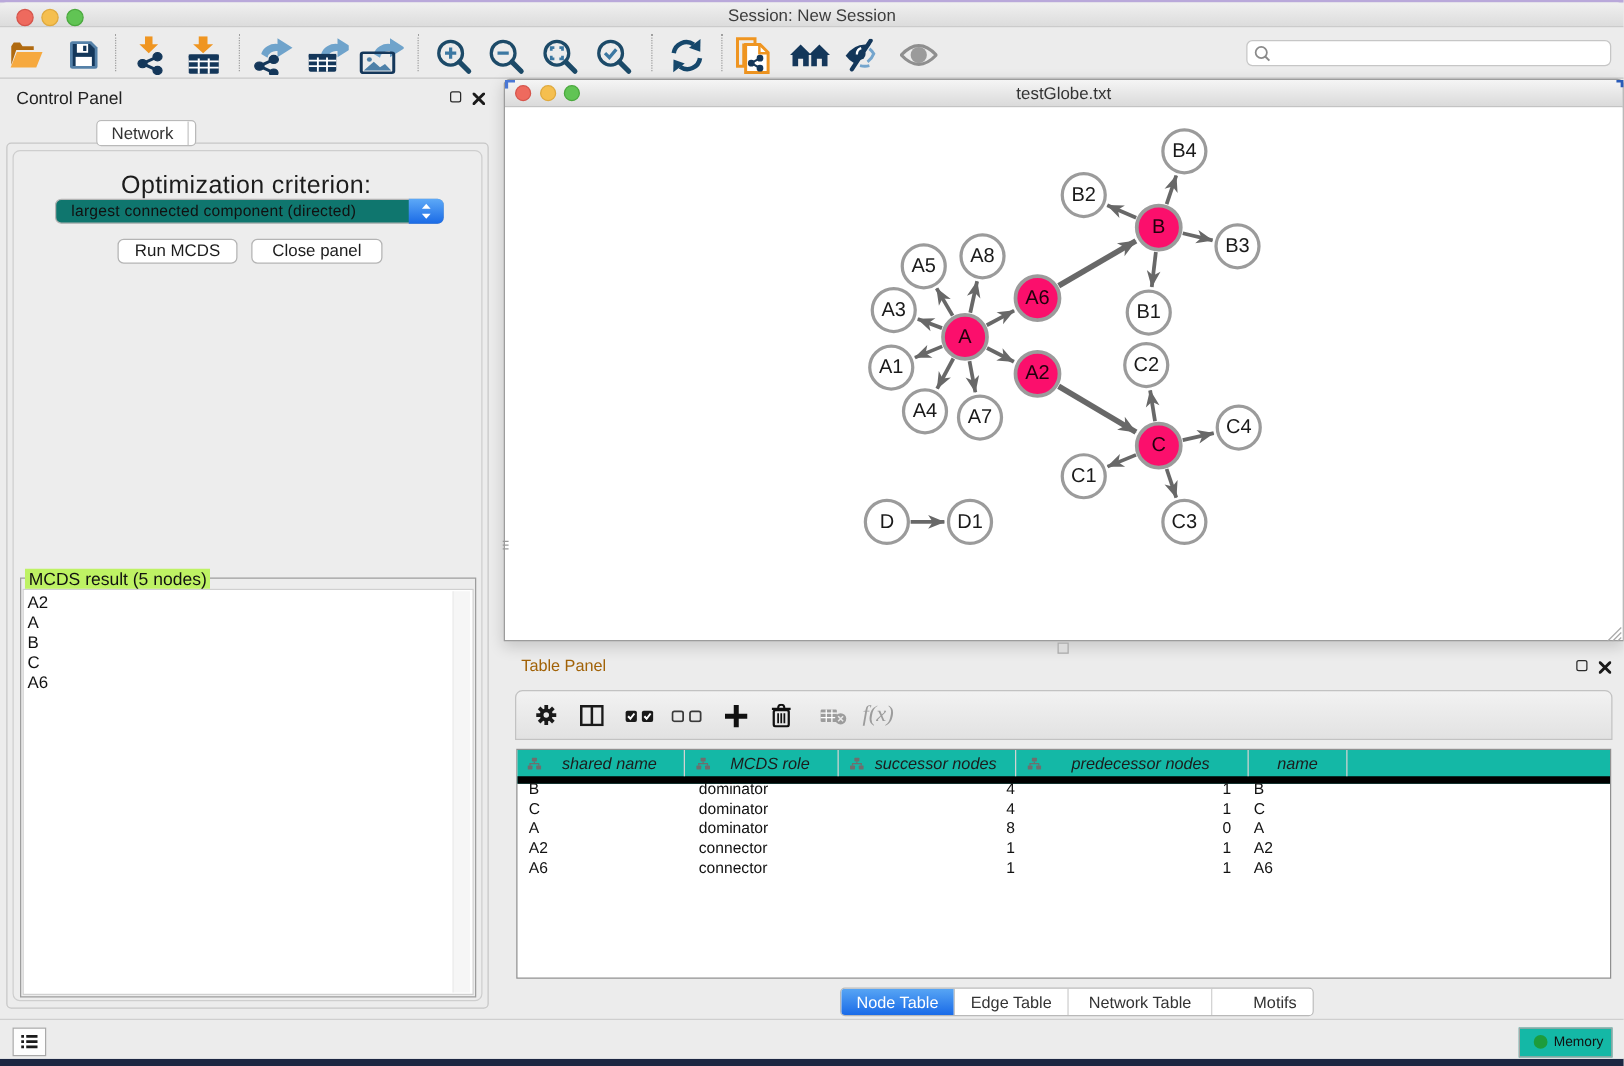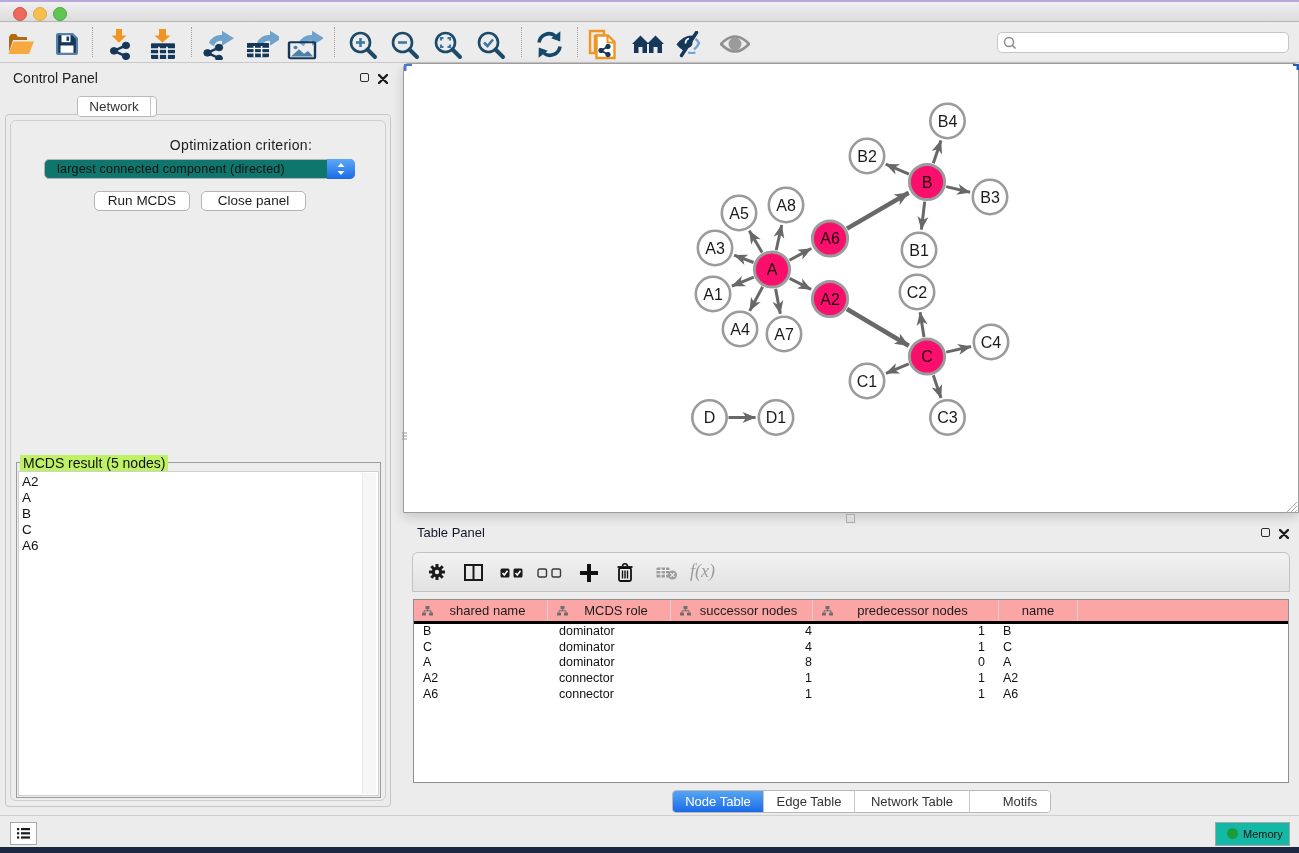--- a/index.html
+++ b/index.html
@@ -18,21 +18,21 @@
 
 #cp-title{left:13px;top:70px;font-size:14px;color:#222;}
 .sqbtn{position:absolute;width:7px;height:7px;border:1.5px solid #2a2a2a;border-radius:2px;background:transparent;}
 #cp-outer{left:5px;top:114px;width:384px;height:691px;border:1px solid #c6c6c6;border-radius:4px;background:#ececec;}
 #cp-inner{left:10px;top:120px;width:374px;height:679px;border:1px solid #cecece;border-radius:6px;background:#ededed;}
 .tabbar{position:absolute;display:flex;height:19px;border:1px solid #b9b9b9;border-radius:4px;overflow:hidden;background:#fff;}
 .tabbar .tab{font-size:13.5px;color:#333;text-align:center;line-height:19px;background:#fff;border-right:1px solid #c6c6c6;}
 .tabbar .tab:last-child{border-right:none;padding-left:20px;}
 .tabbar .sel{background:linear-gradient(#57a5f4,#1a6be8);color:#fff;}
 #cp-tabs{left:77px;top:96px;flex-direction:column;}
-#opt-label{left:10px;top:137px;width:374px;text-align:center;font-size:14px;letter-spacing:0.3px;color:#1c1c1c;padding-left:44px;}
+#opt-label{left:10px;top:137px;width:374px;text-align:center;font-size:20px;letter-spacing:0.3px;color:#1c1c1c;}
 #dropdown{left:44px;top:159px;width:309px;height:18px;background:#0f766e;border:1px solid #b4b4b4;border-radius:5px;}
 #dropdown .txt{position:absolute;left:12px;top:2px;font-size:12.5px;letter-spacing:0.2px;color:#111;}
 #dropdown .step{position:absolute;right:-1px;top:-1px;width:28px;height:20px;border-radius:0 5px 5px 0;
  background:linear-gradient(#5da9f7,#1a6ae6);}
 .btn{position:absolute;height:18px;background:#fff;border:1px solid #b4b4b4;border-radius:5px;
  font-size:13.5px;color:#1c1c1c;text-align:center;line-height:18px;}
 #fieldset{left:16px;top:462px;width:363px;height:334px;border:1px solid #9d9d9d;}
 #legend{left:20px;top:455px;background:#bef264;padding:0 3px;font-size:14px;color:#111;}
 #mcdslist{left:1px;top:8px;width:359px;height:323px;background:#fff;border:1px solid #d0d0d0;}
 #mcdslist .it{position:absolute;left:3px;font-size:13.5px;color:#111;}
@@ -45,39 +45,40 @@
 #membtn .t{position:absolute;left:27px;top:5px;}
 
 #gwin{left:403px;top:63px;width:894px;height:448px;background:#fff;border:1px solid #9c9c9c;
  border-radius:5px 5px 0 0;box-shadow:0 4px 12px rgba(0,0,0,0.16);}
 #gtitle{position:absolute;left:0;top:0;width:100%;height:21px;border-radius:5px 5px 0 0;
  background:linear-gradient(#f5f5f5,#dadada);border-bottom:1px solid #9c9c9c;}
 #gtitle .t{width:100%;text-align:center;font-size:13.5px;color:#333;margin-top:3px;}
 #gcanvas{position:absolute;left:0;top:22px;width:894px;height:426px;background:#fff;}
 .grip{position:absolute;}
 
-#tp-title{left:417px;top:525px;font-size:13px;color:#0f172a;}
+#tp-title{left:417px;top:525px;font-size:13px;color:#a16207;}
 #tp-toolbar{left:412px;top:552px;width:876px;height:38px;background:linear-gradient(#f2f2f2,#e2e2e2);
  border:1px solid #c2c2c2;border-radius:6px 6px 0 0;}
 #tbl{left:413px;top:599px;width:874px;height:182px;background:#fff;border:1px solid #8f8f8f;}
-#thead{position:absolute;left:0;top:0;width:874px;height:21px;background:#fca5a5;border-bottom:3px solid #000000;}
+#thead{position:absolute;left:0;top:0;width:874px;height:21px;background:#14b8a6;border-bottom:6px solid #000000;font-style:italic;}
 .hcell{position:absolute;top:0;height:21px;border-right:1px solid #d2d2d2;}
 .hlabel{position:absolute;top:3px;width:100%;text-align:center;font-size:13px;color:#1c1c1c;}
 .row-l{position:absolute;font-size:12.5px;color:#111;}
 .row-r{position:absolute;font-size:12.5px;color:#111;text-align:right;}
 #btabs2{height:21px;}
 #btabs2 .tab{line-height:21px;font-size:13px;}
 </style></head><body>
 <div class="abs" id="purple"></div>
 <div class="abs" id="navy"></div>
 <div class="abs" id="mainwin"></div>
 <div class="abs" id="titlebar">
  <div class="tl" style="left:13px;top:5px;background:#ee6a5e;border:0.5px solid #d5544b;"></div>
  <div class="tl" style="left:33px;top:5px;background:#f5bf4f;border:0.5px solid #dfa93d;"></div>
  <div class="tl" style="left:53px;top:5px;background:#61c454;border:0.5px solid #4aa83d;"></div>
+ <div class="t">Session: New Session</div>
 </div>
 <div class="abs" id="toolbar">
 <div class="sep" style="left:92px"></div>
     <div class="sep" style="left:191px"></div>
 <div class="sep" style="left:334px"></div>
     <div class="sep" style="left:521px"></div>
 <div class="sep" style="left:577px"></div>
 <svg class="abs" style="left:7px;top:10px" width="29" height="25">
  <path d="M2,5 L2,20 L6,8 L20,8 L20,5 L11,5 L9,2 L4,2 z" fill="#b06a10"></path>
  <path d="M6.5,9.5 L27,9.5 L22,22 L1.5,22 z" fill="#f6a93f"></path>
@@ -394,20 +395,26 @@
 <div class="row-r" style="left:399px;top:86.8px;width:172px;">1</div>
 <div class="row-l" style="left:589px;top:86.8px">A6</div>
 </div>
 <div class="tabbar" id="btabs2" style="left:672px;top:790px;">
  <div class="tab sel" style="width:90px">Node Table</div>
  <div class="tab" style="width:90px">Edge Table</div>
  <div class="tab" style="width:114px">Network Table</div>
  <div class="tab" style="width:60px">Motifs</div>
 </div>
 <div class="abs" id="gwin">
+<div id="gtitle">
+ <div class="tl" style="left:8px;top:4px;width:11px;height:11px;background:#ee6a5e;border:0.5px solid #d5544b;"></div>
+ <div class="tl" style="left:27.5px;top:4px;width:11px;height:11px;background:#f5bf4f;border:0.5px solid #dfa93d;"></div>
+ <div class="tl" style="left:47px;top:4px;width:11px;height:11px;background:#61c454;border:0.5px solid #4aa83d;"></div>
+ <div class="t">testGlobe.txt</div>
+</div>
 <svg class="abs" style="left:0;top:0" width="8" height="7">
       <path d="M0,0 L8,0 L8,2 L2.5,2 L2.5,7 L0,7 z" fill="#4a77d4"></path>
     </svg>
 <svg class="abs" style="left:889px;top:0" width="6" height="6">
       <path d="M0,0 L6,0 L6,6 L3.5,6 L3.5,2 L0,2 z" fill="#2a5bb8"></path>
     </svg>
 <div id="gcanvas"><svg id="graph" width="894" height="427" viewBox="0 0 894 427">
 <defs>
 <marker id="ah" markerUnits="userSpaceOnUse" markerWidth="15" markerHeight="12" refX="13.5" refY="6" orient="auto">
 <path d="M0.5,0.5 L14,6 L0.5,11.5 L4.2,6 z" fill="#686868"></path>

